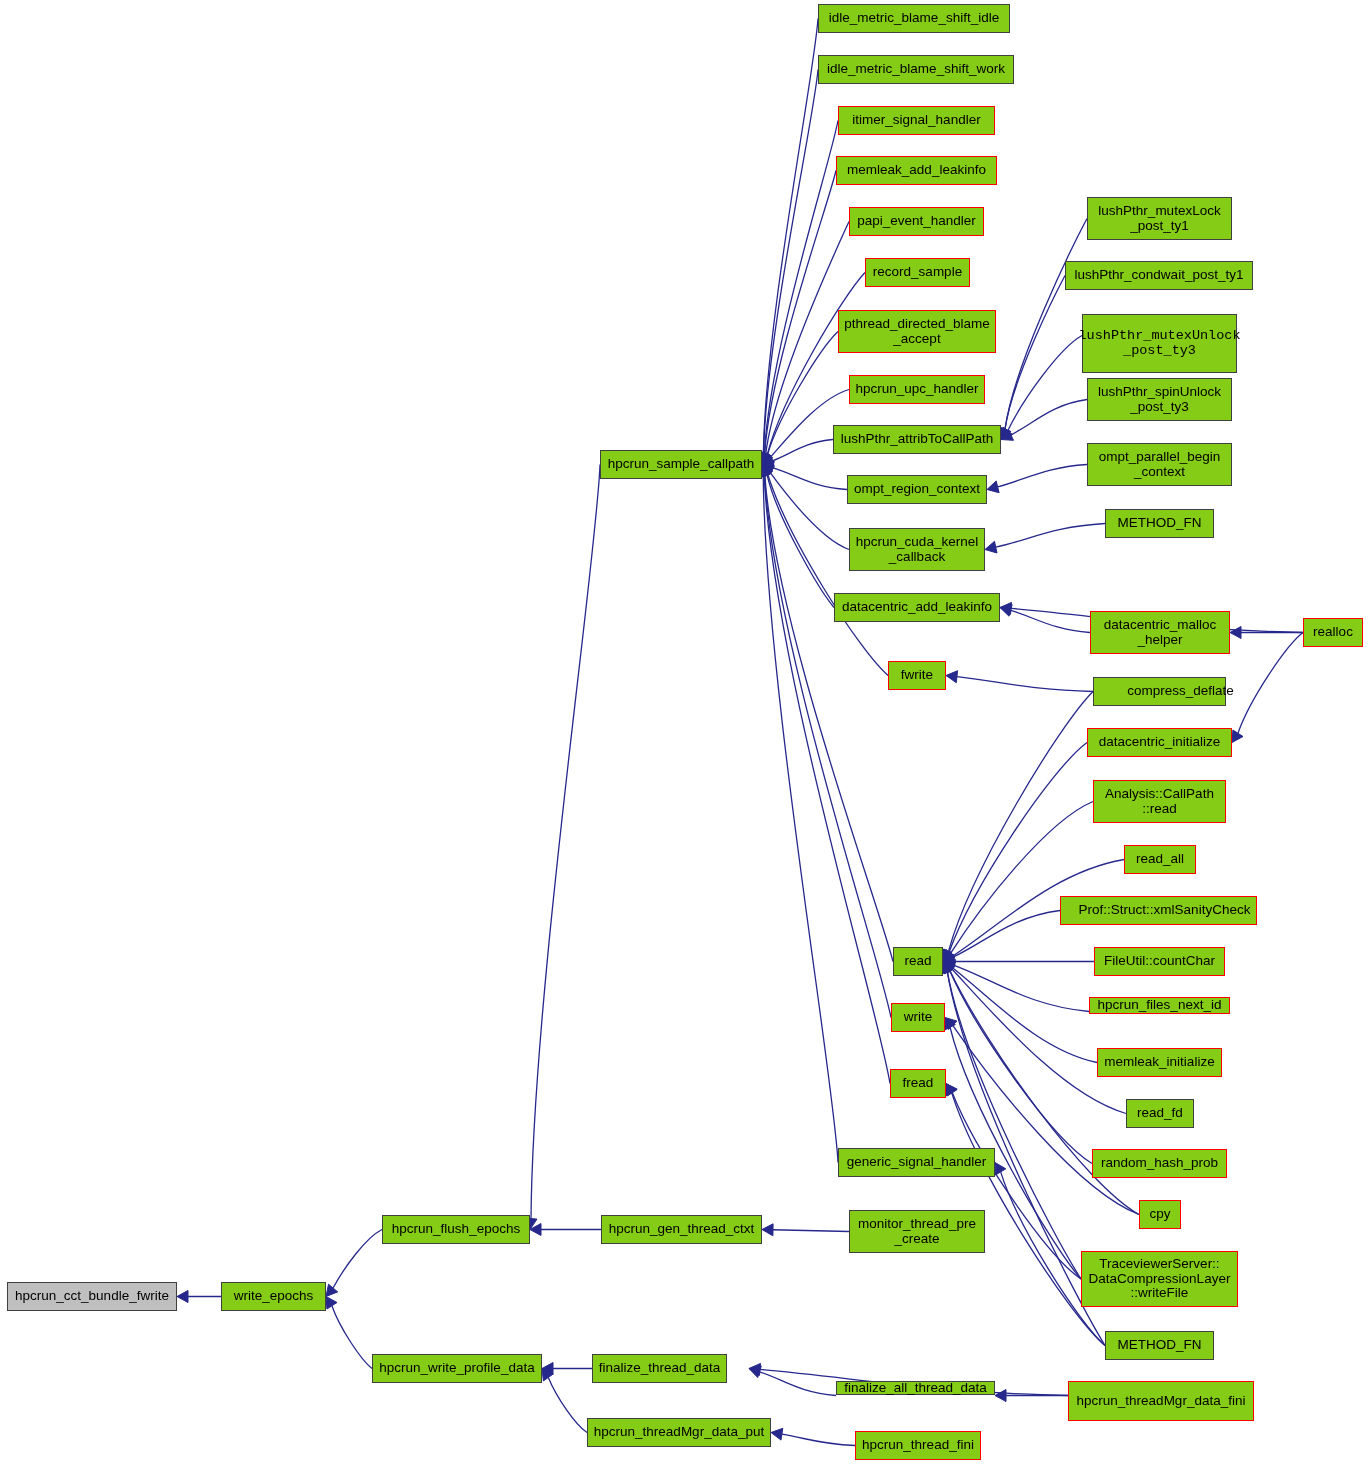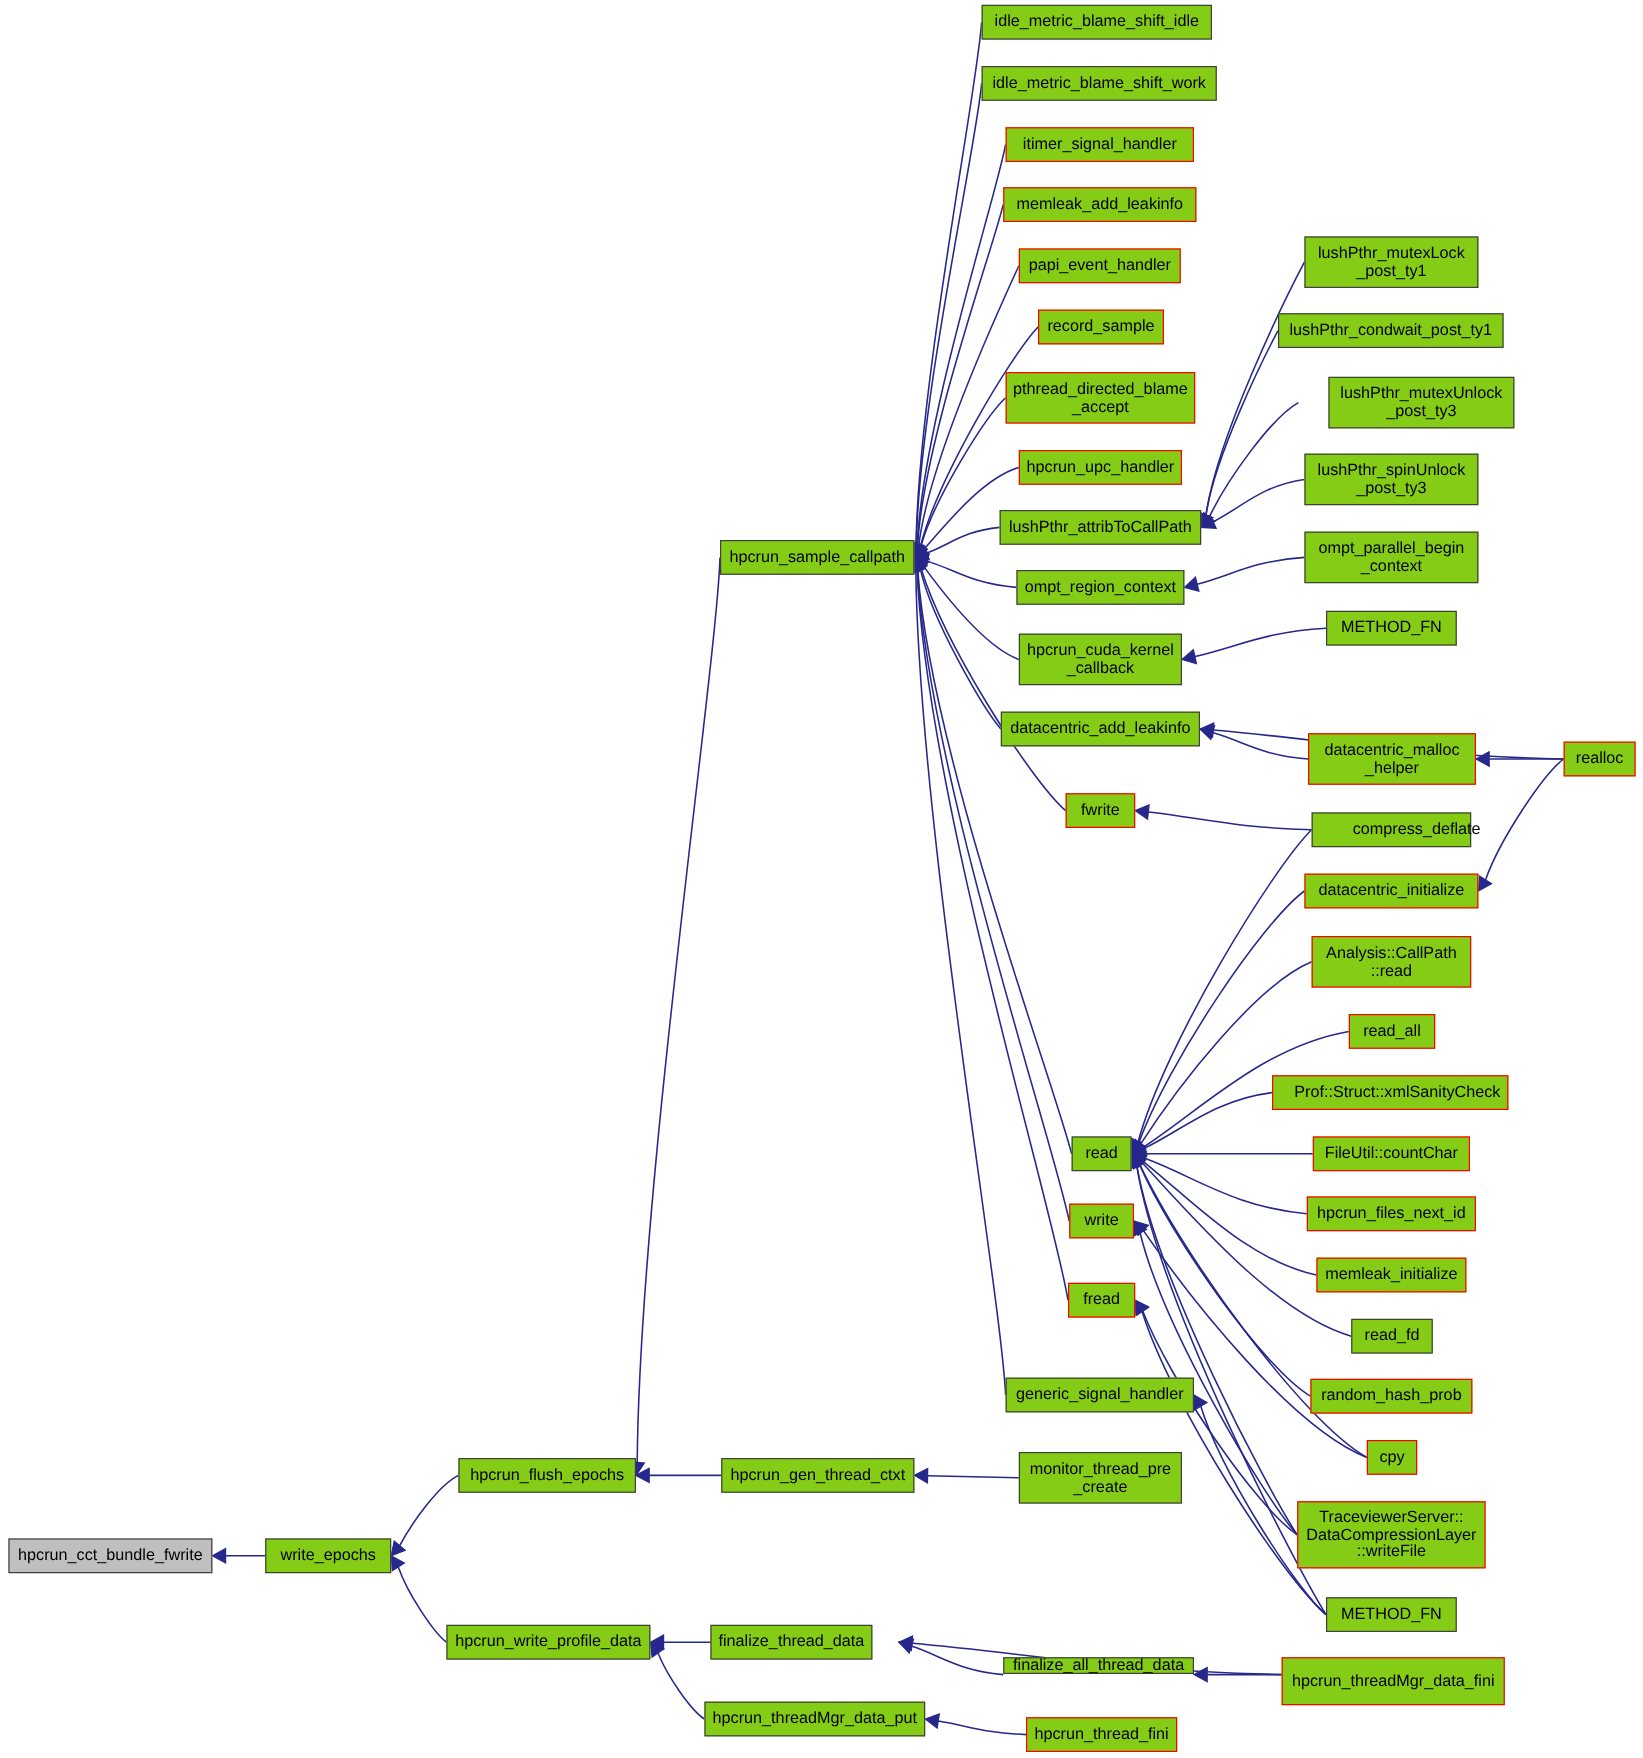--- a/index.html
+++ b/index.html
@@ -149,38 +149,38 @@
       <div class="node" style="left: 833px; top: 425px; width: 168px; height: 29px;"><span>lushPthr_attribToCallPath</span></div>
       <div class="node" style="left: 847px; top: 475px; width: 140px; height: 29px;"><span>ompt_region_context</span></div>
       <div class="node" style="left: 849px; top: 528px; width: 136px; height: 43px;"><span>hpcrun_cuda_kernel
 _callback</span></div>
       <div class="node" style="left: 834px; top: 593px; width: 166px; height: 29px;"><span>datacentric_add_leakinfo</span></div>
       <div class="node red" style="left: 888px; top: 661px; width: 58px; height: 29px;"><span>fwrite</span></div>
       <div class="node" style="left: 600px; top: 450px; width: 162px; height: 29px;"><span>hpcrun_sample_callpath</span></div>
       <div class="node" style="left: 1087px; top: 197px; width: 145px; height: 43px;"><span>lushPthr_mutexLock
 _post_ty1</span></div>
       <div class="node" style="left: 1065px; top: 261px; width: 188px; height: 29px;"><span>lushPthr_condwait_post_ty1</span></div>
-      <div class="node" style="left: 1107px; top: 314px; width: 155px; height: 43px;"><span>lushPthr_mutexUnlock
+      <div class="node" style="left: 1082px; top: 314px; width: 155px; height: 59px; font-family: Liberation Mono, monospace;"><span>lushPthr_mutexUnlock
 _post_ty3</span></div>
       <div class="node" style="left: 1087px; top: 378px; width: 145px; height: 43px;"><span>lushPthr_spinUnlock
 _post_ty3</span></div>
       <div class="node" style="left: 1087px; top: 443px; width: 145px; height: 43px;"><span>ompt_parallel_begin
 _context</span></div>
       <div class="node" style="left: 1105px; top: 509px; width: 109px; height: 29px;"><span>METHOD_FN</span></div>
       <div class="node red" style="left: 1090px; top: 611px; width: 140px; height: 43px;"><span>datacentric_malloc
 _helper</span></div>
       <div class="node red" style="left: 1303px; top: 618px; width: 60px; height: 29px;"><span>realloc</span></div>
       <div class="node" style="left: 1093px; top: 677px; width: 133px; height: 29px; padding-left: 42px;"><span>compress_deflate</span></div>
       <div class="node red" style="left: 1087px; top: 728px; width: 145px; height: 29px;"><span>datacentric_initialize</span></div>
       <div class="node red" style="left: 1093px; top: 780px; width: 133px; height: 43px;"><span>Analysis::CallPath
 ::read</span></div>
       <div class="node red" style="left: 1124px; top: 845px; width: 72px; height: 29px;"><span>read_all</span></div>
       <div class="node red" style="left: 1060px; top: 896px; width: 197px; height: 29px; padding-left: 12px;"><span>Prof::Struct::xmlSanityCheck</span></div>
       <div class="node red" style="left: 1094px; top: 947px; width: 131px; height: 29px;"><span>FileUtil::countChar</span></div>
-      <div class="node red" style="left: 1089px; top: 997px; width: 141px; height: 29px;"><span>hpcrun_files_next_id</span></div>
+      <div class="node red" style="left: 1089px; top: 997px; width: 141px; height: 17px;"><span>hpcrun_files_next_id</span></div>
       <div class="node red" style="left: 1097px; top: 1048px; width: 125px; height: 29px;"><span>memleak_initialize</span></div>
       <div class="node" style="left: 1126px; top: 1099px; width: 68px; height: 29px;"><span>read_fd</span></div>
       <div class="node red" style="left: 1092px; top: 1149px; width: 135px; height: 29px;"><span>random_hash_prob</span></div>
       <div class="node red" style="left: 1139px; top: 1200px; width: 42px; height: 29px;"><span>cpy</span></div>
       <div class="node red" style="left: 1081px; top: 1251px; width: 157px; height: 56px;"><span>TraceviewerServer::
 DataCompressionLayer
 ::writeFile</span></div>
       <div class="node" style="left: 1105px; top: 1331px; width: 109px; height: 29px;"><span>METHOD_FN</span></div>
       <div class="node" style="left: 893px; top: 947px; width: 50px; height: 29px;"><span>read</span></div>
       <div class="node red" style="left: 891px; top: 1003px; width: 54px; height: 29px;"><span>write</span></div>

